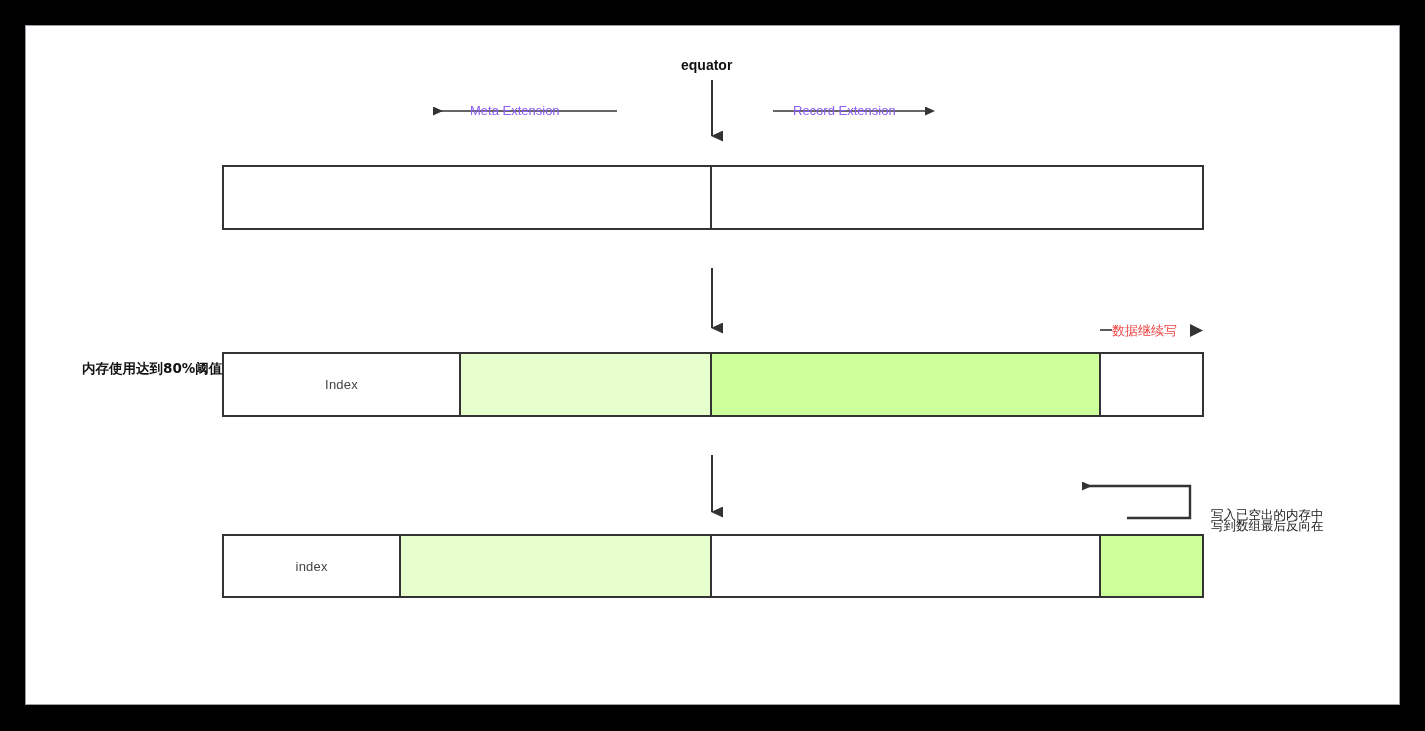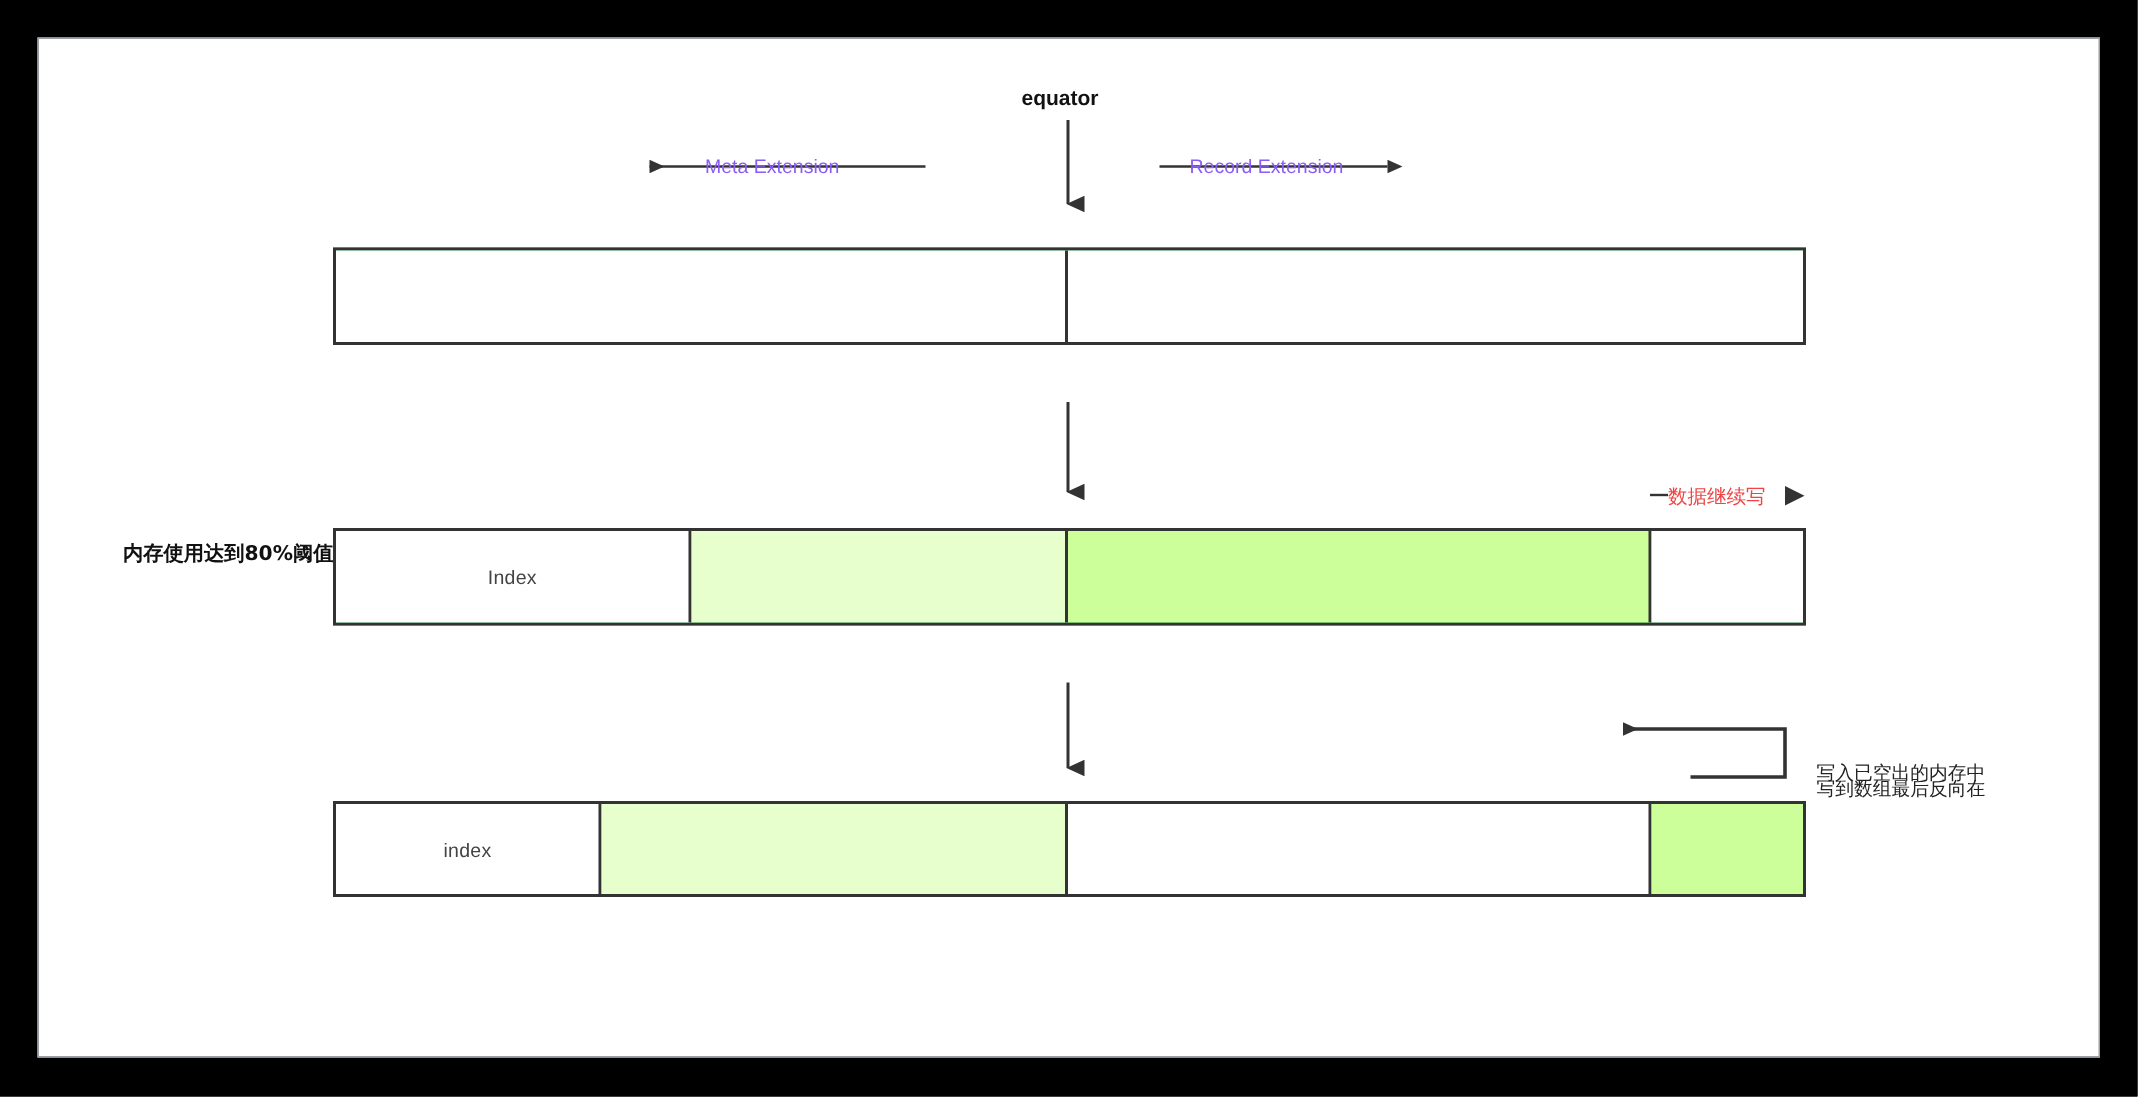--- a/index.html
+++ b/index.html
@@ -31,21 +31,21 @@
     border: 1px solid #9aa0a6;
     box-sizing: border-box;
   }
 
   
   .bar {
     position: absolute;
     display: flex;
     border: 2px solid #333333;
     box-sizing: border-box;
-    background: #22c55e;
+    background: #14532d;
   }
   .seg {
     box-sizing: border-box;
     border-right: 2px solid #333333;
     display: flex;
     align-items: center;
     justify-content: center;
     font-size: 13px;
     color: #444444;
     letter-spacing: 0.2px;

